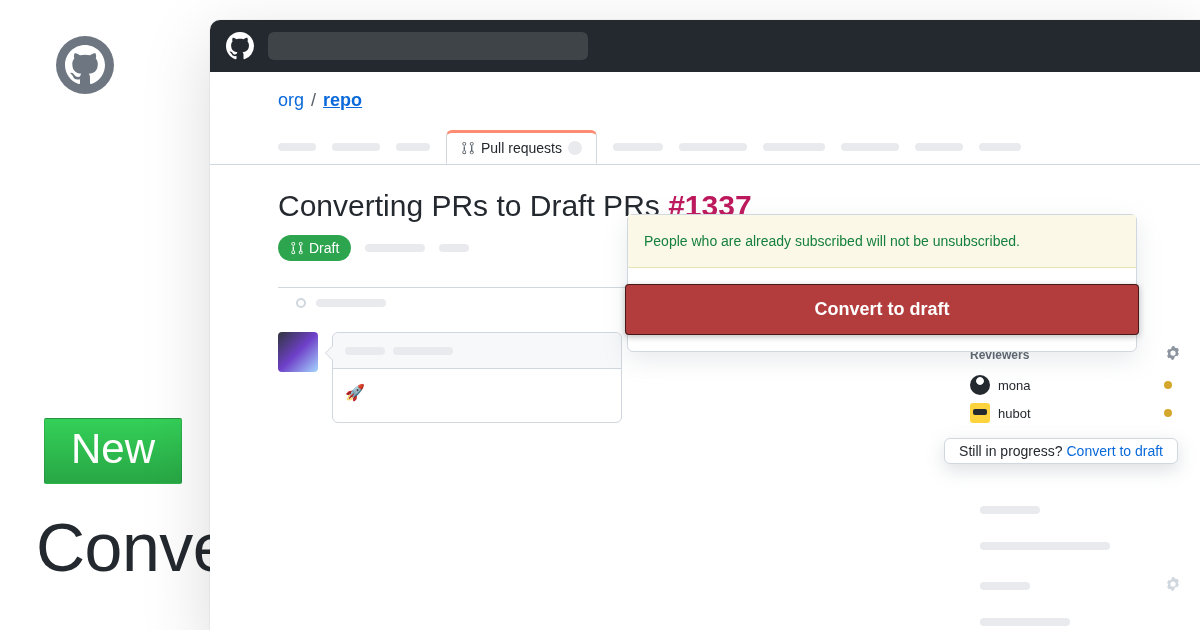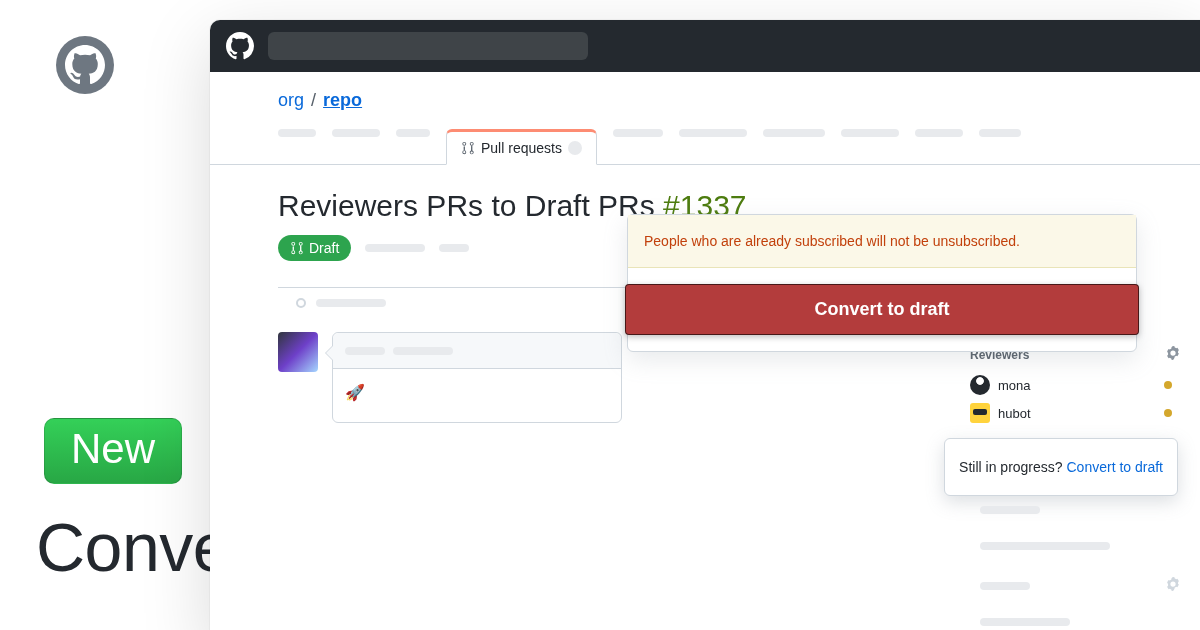--- a/index.html
+++ b/index.html
@@ -36,21 +36,21 @@
 
 .new-badge {
   position: absolute;
   left: 44px;
   top: 418px;
   background: linear-gradient(180deg, #34d058, #28a745);
   color: #fff;
   font-weight: 400;
   font-size: 42px;
   padding: 6px 26px 10px;
-  border-radius: 10px;
+  border-radius: 2px;
   border: 1px solid rgba(27,31,36,0.15);
 }
 
 .headline {
   position: absolute;
   left: 36px;
   top: 508px;
   font-size: 68px;
   font-weight: 400;
   color: #24292f;
@@ -91,20 +91,21 @@
   padding: 18px 0 8px 68px;
   font-size: 18px;
   color: #0969da;
 }
 .breadcrumb .sep { color: #57606a; padding: 0 2px; }
 .breadcrumb .repo-name { font-weight: 600; text-decoration: underline; }
 
 
 .tabs {
   display: flex;
+  align-items: center;
   gap: 16px;
   padding: 10px 0 0 68px;
   border-bottom: 1px solid #d0d7de;
   height: 46px;
 }
 .tab-placeholder {
   height: 8px;
   background: #e8eaed;
   border-radius: 4px;
 }
@@ -130,21 +131,21 @@
   border-radius: 50%;
 }
 
 
 .pr-title {
   padding: 24px 0 0 68px;
   font-size: 30px;
   font-weight: 400;
   color: #24292f;
 }
-.pr-title .pr-number { color: #4d7c0f; font-weight: 400; }
+.pr-title .pr-number { color: #be185d; font-weight: 700; }
 
 
 .status-row {
   padding: 12px 0 0 68px;
   display: flex;
   align-items: center;
   gap: 14px;
 }
 .state-badge {
   background: #2da44e;
@@ -230,21 +231,21 @@
   font-weight: 600;
   font-size: 15px;
   color: #1f2328;
 }
 .dialog-close { color: #6e7781; font-size: 18px; cursor: pointer; }
 .dialog-note {
   background: #fbf8e8;
   border-bottom: 1px solid #e9e4b8;
   padding: 18px 16px;
   font-size: 14px;
-  color: #c2410c;
+  color: #15803d;
 }
 .dialog-action {
   padding: 16px;
 }
 .convert-btn {
   width: 108%;
   margin-left: -4%;
   background: #b33c3c;
   color: #fff;
   border: 1px solid rgba(0,0,0,0.6);
@@ -287,21 +288,21 @@
 .av-hubot::after { content:""; position:absolute; left:3px; right:3px; top:6px; height:6px; background:#24292f; border-radius:2px; }
 
 
 .popover {
   position: absolute;
   right: 22px;
   top: 418px;
   background: #fff;
   border: 1px solid #d0d7de;
   border-radius: 6px;
-  padding: 20px 14px;
+  padding: 4px 14px;
   font-size: 14px;
   color: #24292f;
   box-shadow: 0 6px 18px rgba(140,149,159,0.3);
 }
 .popover a { color: #0969da; text-decoration: none; }
 
 
 .side-ph {
   position: absolute; right: 20px;
 }
@@ -352,21 +353,21 @@
     </div>
     <div class="tab-placeholder" style="width:50px"></div>
     <div class="tab-placeholder" style="width:68px"></div>
     <div class="tab-placeholder" style="width:62px"></div>
     <div class="tab-placeholder" style="width:58px"></div>
     <div class="tab-placeholder" style="width:48px"></div>
     <div class="tab-placeholder" style="width:42px"></div>
   </div>
 
   <div class="pr-title">
-    <span>Reviewers PRs to Draft PRs</span>
+    <span>Converting PRs to Draft PRs</span>
     <span class="pr-number">#1337</span>
   </div>
 
   <div class="status-row">
     <div class="state-badge">
       <svg width="14" height="14" viewBox="0 0 16 16" fill="#fff">
           <path d="M1.5 3.25a2.25 2.25 0 114.5 0 2.25 2.25 0 01-4.5 0zM3.75 2a1.25 1.25 0 100 2.5 1.25 1.25 0 000-2.5zM1.5 12.75a2.25 2.25 0 114.5 0 2.25 2.25 0 01-4.5 0zM3.75 11.5a1.25 1.25 0 100 2.5 1.25 1.25 0 000-2.5zM10 3.25a2.25 2.25 0 114.5 0A2.25 2.25 0 0110 3.25zM12.25 2a1.25 1.25 0 100 2.5 1.25 1.25 0 000-2.5zM3.75 6a.75.75 0 01.75.75v3a.75.75 0 01-1.5 0v-3A.75.75 0 013.75 6zm8.5-.5a.75.75 0 01.75.75v4.5a2.25 2.25 0 11-1.5 0v-4.5a.75.75 0 01.75-.75zm0 6.5a1.25 1.25 0 100 2.5 1.25 1.25 0 000-2.5z"></path>
         </svg>
       <span>Draft</span>
     </div>

